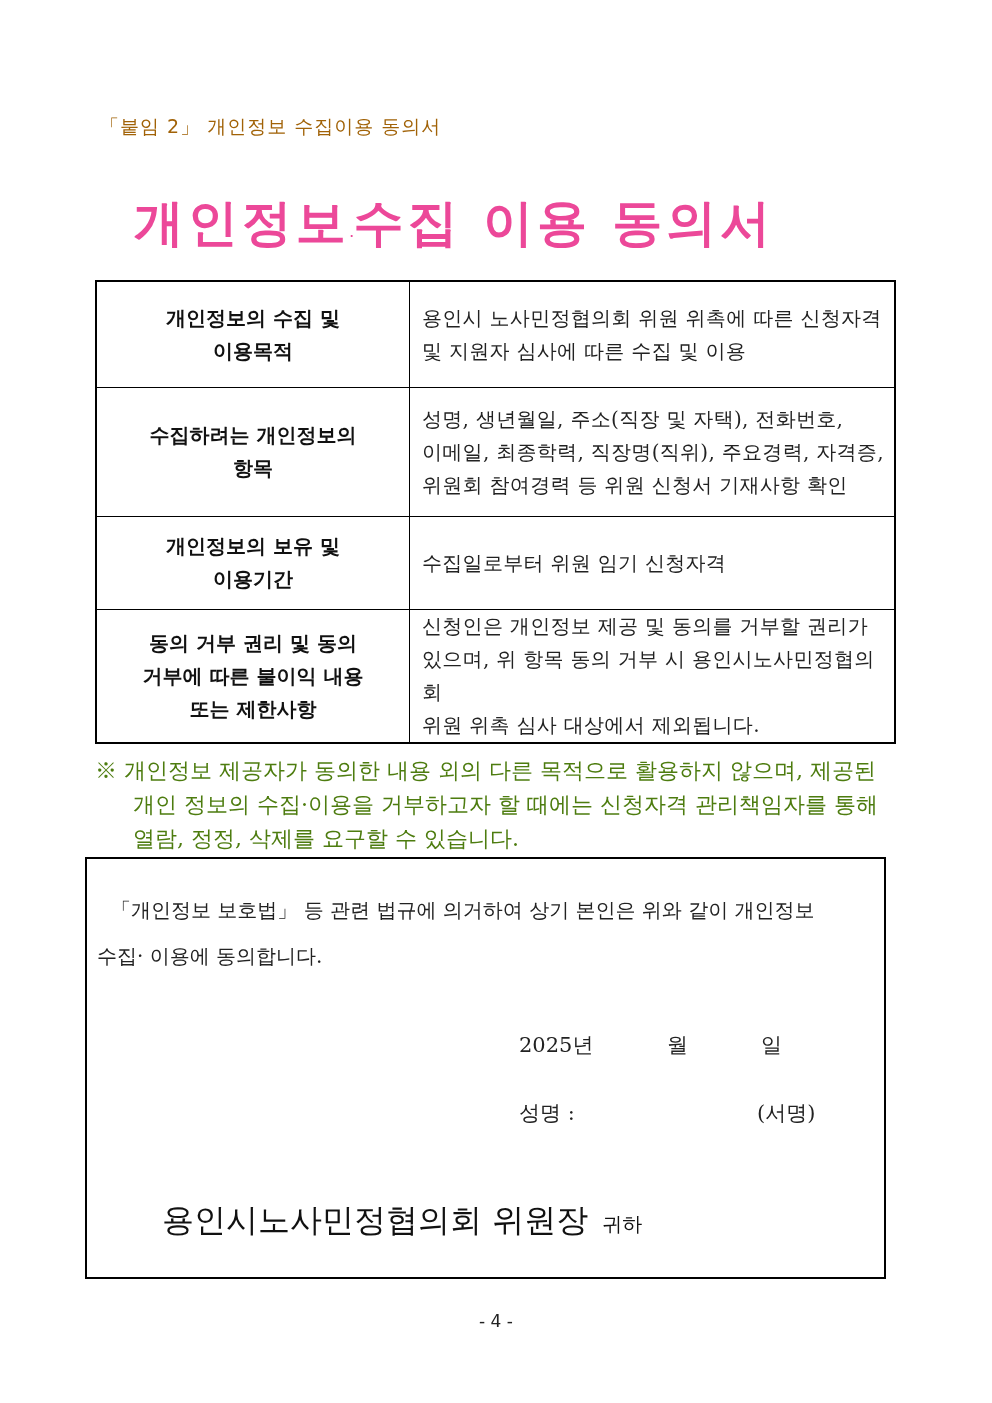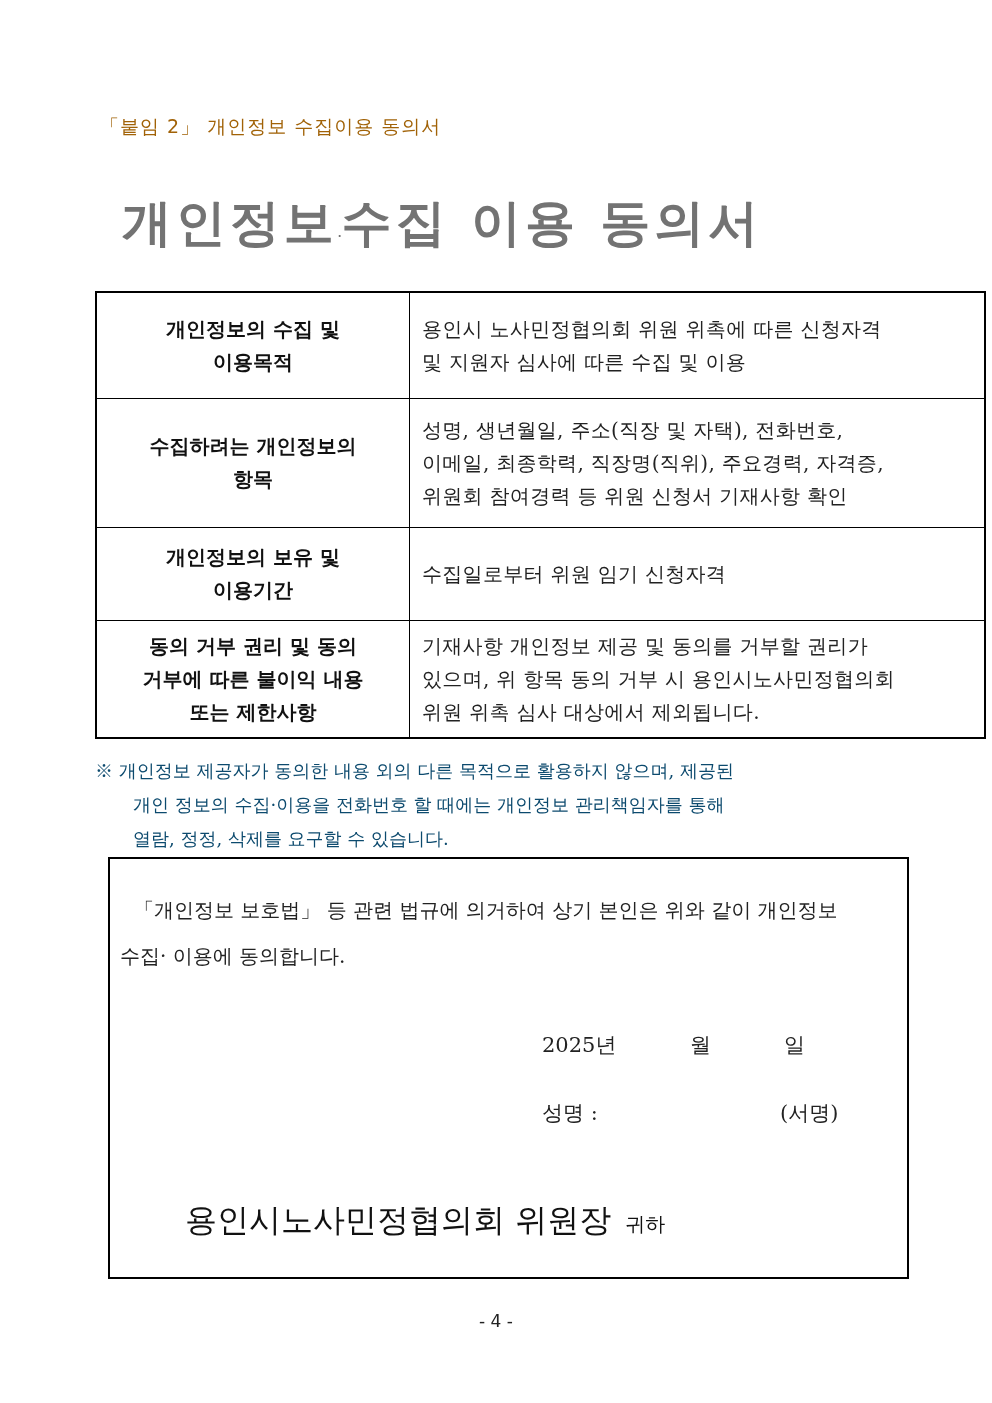--- a/index.html
+++ b/index.html
@@ -2,36 +2,36 @@
 <html><head>
 <meta charset="utf-8">
 <style>
   html, body { margin: 0; padding: 0; background: #ffffff; }
   body { width: 992px; height: 1403px; position: relative; overflow: hidden;
          font-family: "DejaVu Serif", "Liberation Serif", serif; color: #111; }
   .attach { position: absolute; left: 100px; top: 114px; font-size: 19px;
             font-family: "DejaVu Sans", "Liberation Sans", sans-serif; letter-spacing: 1px; color: #a16207; }
   .title { position: absolute; left: 0; width: 884px; top: 190px; text-align: center;
            font-size: 50px; font-weight: bold; letter-spacing: 4px;
-           font-family: "DejaVu Sans", "Liberation Sans", sans-serif; color: #737373; }
+           font-family: "DejaVu Sans", "Liberation Sans", sans-serif; color: #ec4899; padding-left: 12px; }
   .title .dot { font-size: 10px; vertical-align: baseline; letter-spacing: 0; }
-  table.info { position: absolute; left: 95px; top: 291px; width: 891px;
+  table.info { position: absolute; left: 95px; top: 280px; width: 801px;
                border-collapse: collapse; border: 2px solid #000; }
   table.info td { border: 1px solid #000; font-size: 20px; line-height: 33px; }
   td.label { width: 292px; text-align: center; font-weight: bold; padding: 0 10px; }
   td.value { padding: 0 8px 0 12px; color: #222; letter-spacing: 0.3px; }
   tr.r1 td { height: 105px; }
   tr.r2 td { height: 128px; }
   tr.r3 td { height: 92px; }
   tr.r4 td { height: 116px; }
-  .note { position: absolute; left: 95px; top: 754px; width: 800px; font-size: 18px;
-          line-height: 34px; color: #0c4a6e; }
+  .note { position: absolute; left: 95px; top: 754px; width: 800px; font-size: 22px;
+          line-height: 34px; color: #4d7c0f; }
   .note .line { display: block; white-space: nowrap; }
   .note .indent { padding-left: 38px; }
-  .consent { position: absolute; left: 108px; top: 857px; width: 801px; height: 422px;
+  .consent { position: absolute; left: 85px; top: 857px; width: 801px; height: 422px;
              border: 2px solid #000; box-sizing: border-box; }
   .consent-text { position: absolute; left: 10px; top: 28px; width: 785px; font-size: 20px;
                   line-height: 46px; color: #222; }
   .consent-text .l1 { padding-left: 14px; white-space: nowrap; display: block; }
   .consent-text .l2 { display: block; }
   .date-row { position: absolute; top: 172px; left: 432px; font-size: 21px; color: #222; }
   .date-row span { position: absolute; white-space: nowrap; }
   .sign-row { position: absolute; top: 240px; left: 432px; font-size: 21px; color: #222; }
   .sign-row span { position: absolute; white-space: nowrap; }
   .recipient { position: absolute; left: 75px; top: 340px; font-size: 32px; color: #111; white-space: nowrap; }
@@ -80,31 +80,31 @@
       <div>수집일로부터 위원 임기 신청자격</div>
     </td>
   </tr>
   <tr class="r4">
     <td class="label">
       <div>동의 거부 권리 및 동의</div>
       <div>거부에 따른 불이익 내용</div>
       <div>또는 제한사항</div>
     </td>
     <td class="value">
-      <div>기재사항 개인정보 제공 및 동의를 거부할 권리가</div>
+      <div>신청인은 개인정보 제공 및 동의를 거부할 권리가</div>
       <div>있으며, 위 항목 동의 거부 시 용인시노사민정협의회</div>
       <div>위원 위촉 심사 대상에서 제외됩니다.</div>
     </td>
   </tr>
 </tbody>
   </table>
 
 <div class="note">
   <span class="line">※ 개인정보 제공자가 동의한 내용 외의 다른 목적으로 활용하지 않으며, 제공된</span>
-  <span class="line indent">개인 정보의 수집·이용을 전화번호 할 때에는 개인정보 관리책임자를 통해</span>
+  <span class="line indent">개인 정보의 수집·이용을 거부하고자 할 때에는 신청자격 관리책임자를 통해</span>
   <span class="line indent">열람, 정정, 삭제를 요구할 수 있습니다.</span>
 </div>
 
 <div class="consent">
   <div class="consent-text">
     <span class="l1">「개인정보 보호법」 등 관련 법규에 의거하여 상기 본인은 위와 같이 개인정보</span>
     <span class="l2">수집· 이용에 동의합니다.</span>
   </div>
   <div class="date-row">
     <span style="left:0;">2025년</span>

